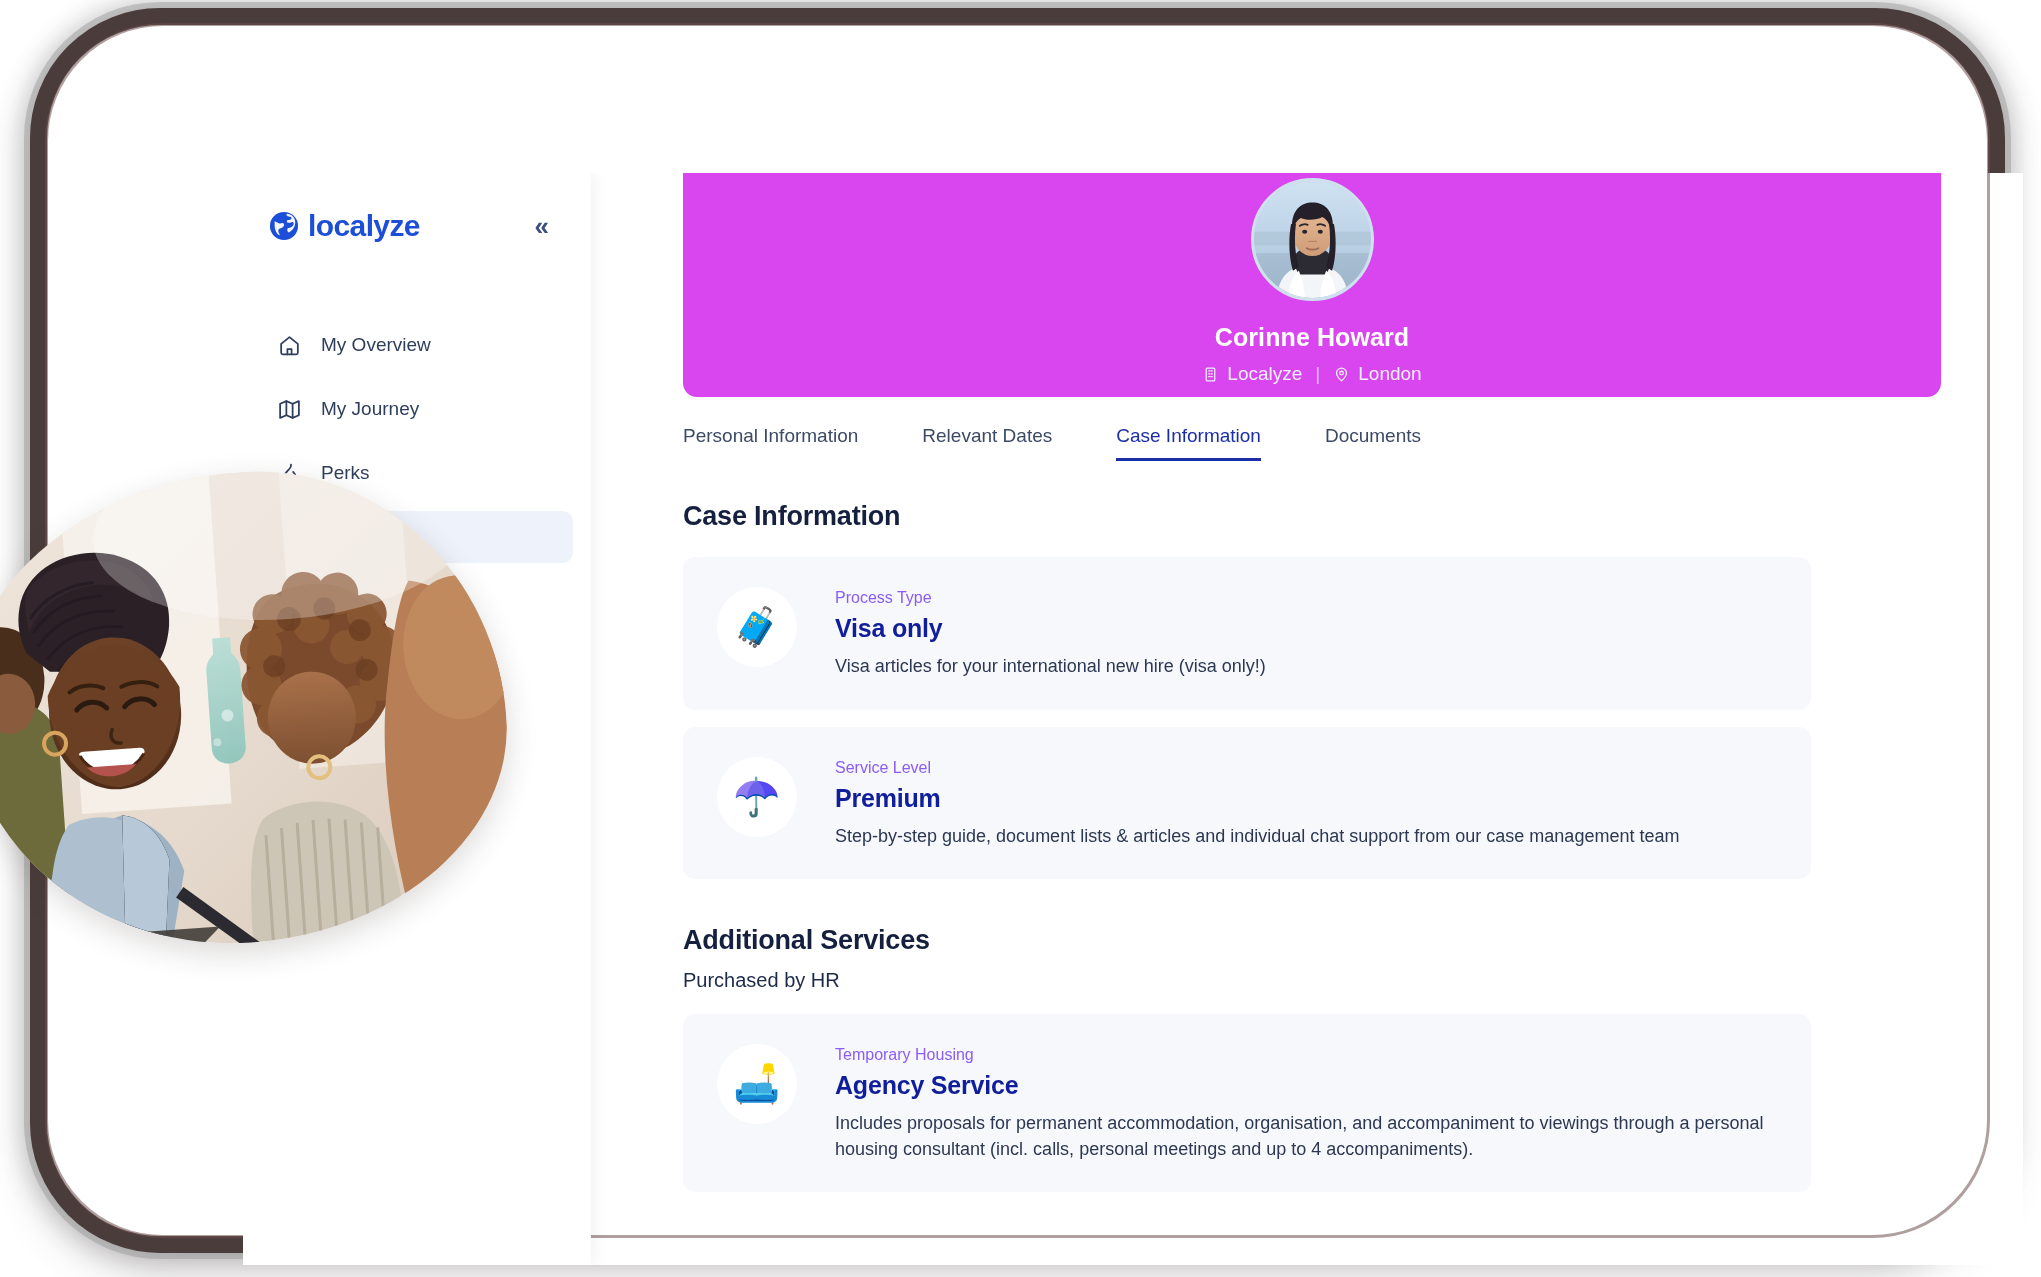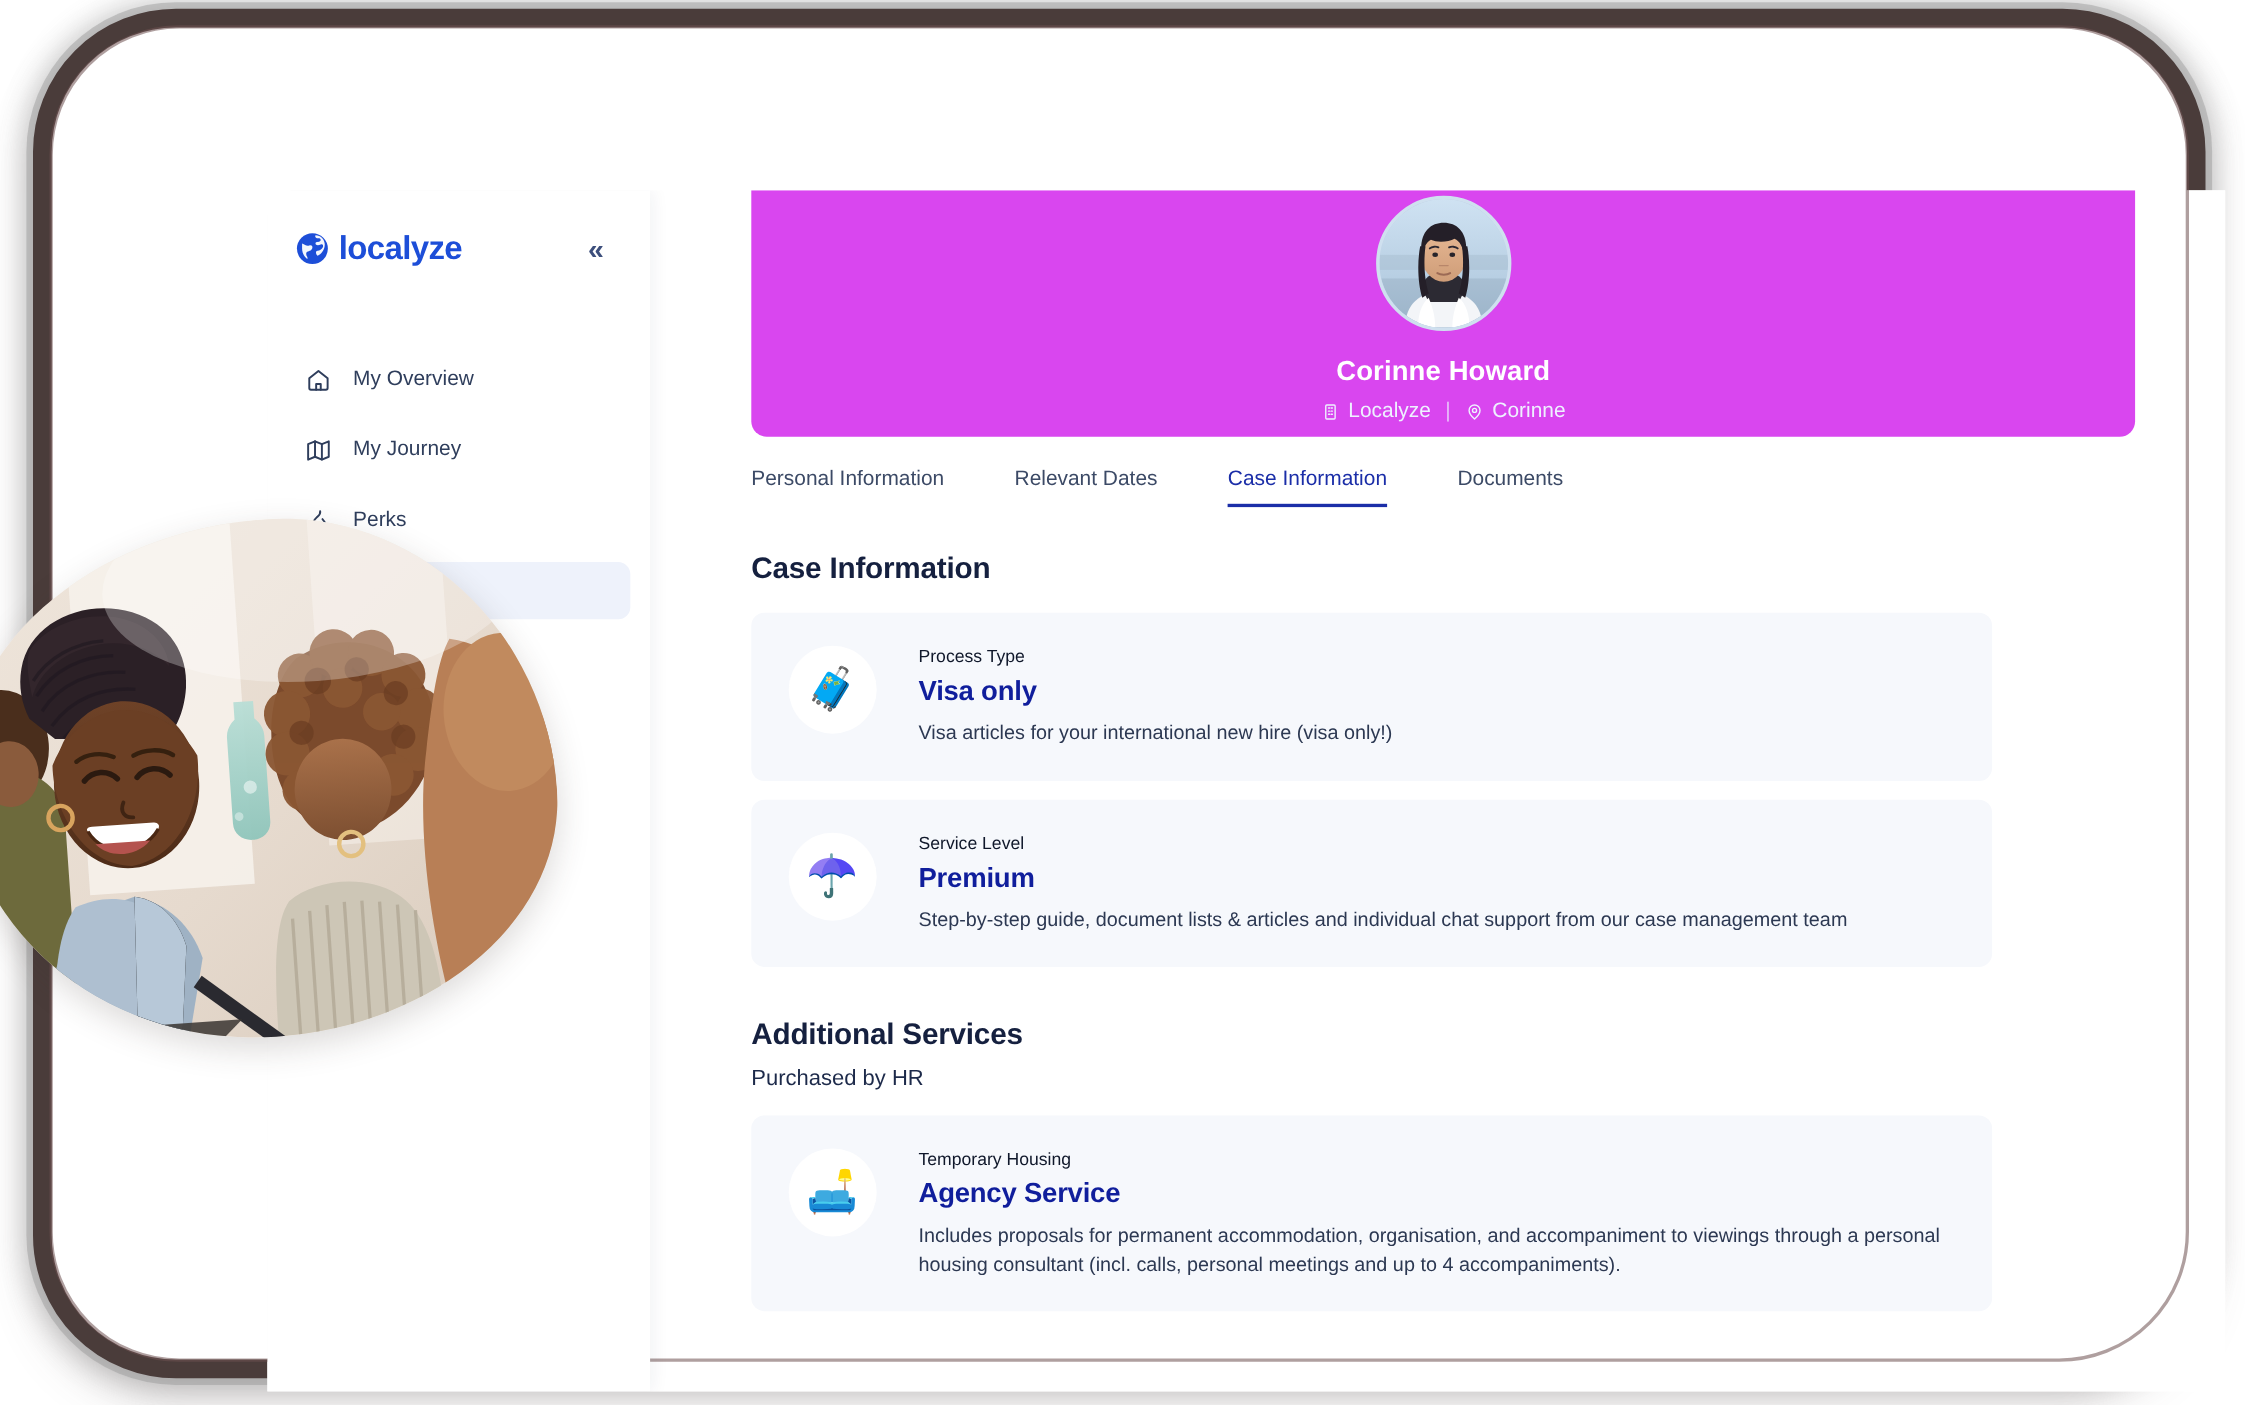--- a/index.html
+++ b/index.html
@@ -235,21 +235,21 @@
     align-items: center;
     justify-content: center;
     font-size: 38px;
     margin-right: 38px;
     margin-top: 2px;
     line-height: 1;
   }
   .card-text { padding-top: 4px; flex: 1 1 auto; }
   .card-label {
     font-size: 16px;
-    color: #0f172a;
+    color: #8b5cf6;
     margin-bottom: 7px;
   }
   .card-title {
     font-size: 25px;
     font-weight: 700;
     color: #101e9c;
     margin-bottom: 11px;
     letter-spacing: -0.2px;
   }
   .card-desc {
@@ -395,21 +395,21 @@
             <span>Localyze</span>
           </span>
           <span class="meta-sep">|</span>
           <span class="meta-chunk">
             <span>
               <svg class="meta-icon" viewBox="0 0 24 24" fill="none" stroke="currentColor" stroke-width="1.8" stroke-linecap="round" stroke-linejoin="round">
                 <path d="M12 21s7-6.2 7-11a7 7 0 1 0-14 0c0 4.8 7 11 7 11z"></path>
                 <circle cx="12" cy="10" r="2.6"></circle>
               </svg>
             </span>
-            <span>Corinne</span>
+            <span>London</span>
           </span>
         </div>
       </header>
 
       <div id="tabs">
         <div class="tab">Personal Information</div>
         <div class="tab">Relevant Dates</div>
         <div class="tab active">Case Information</div>
         <div class="tab">Documents</div>
       </div>

